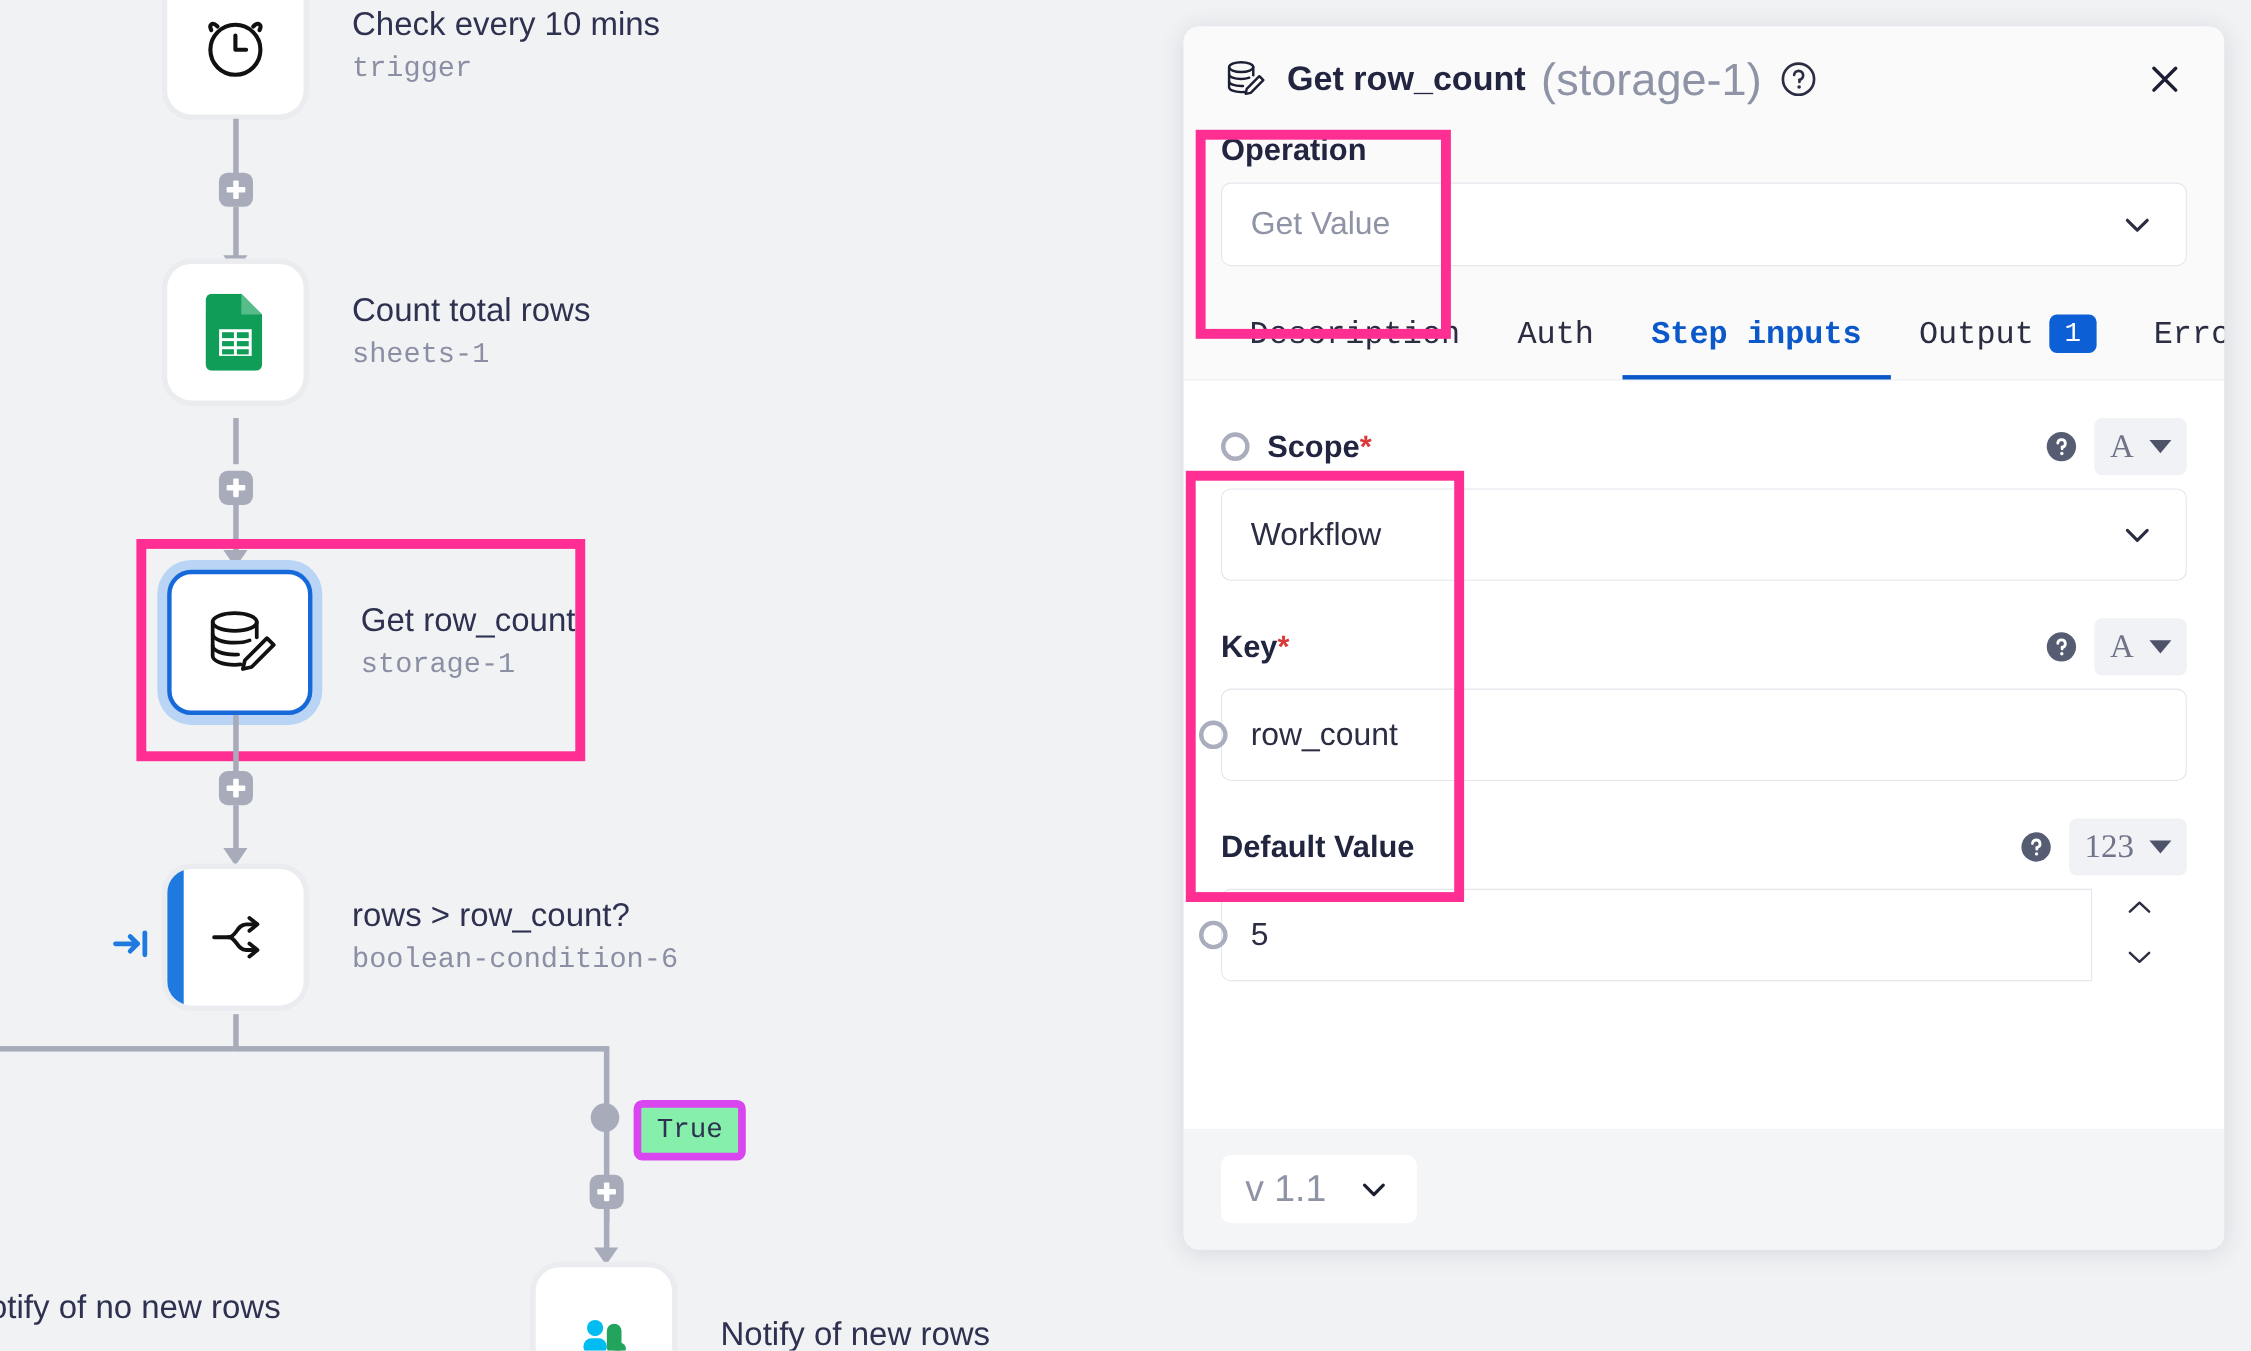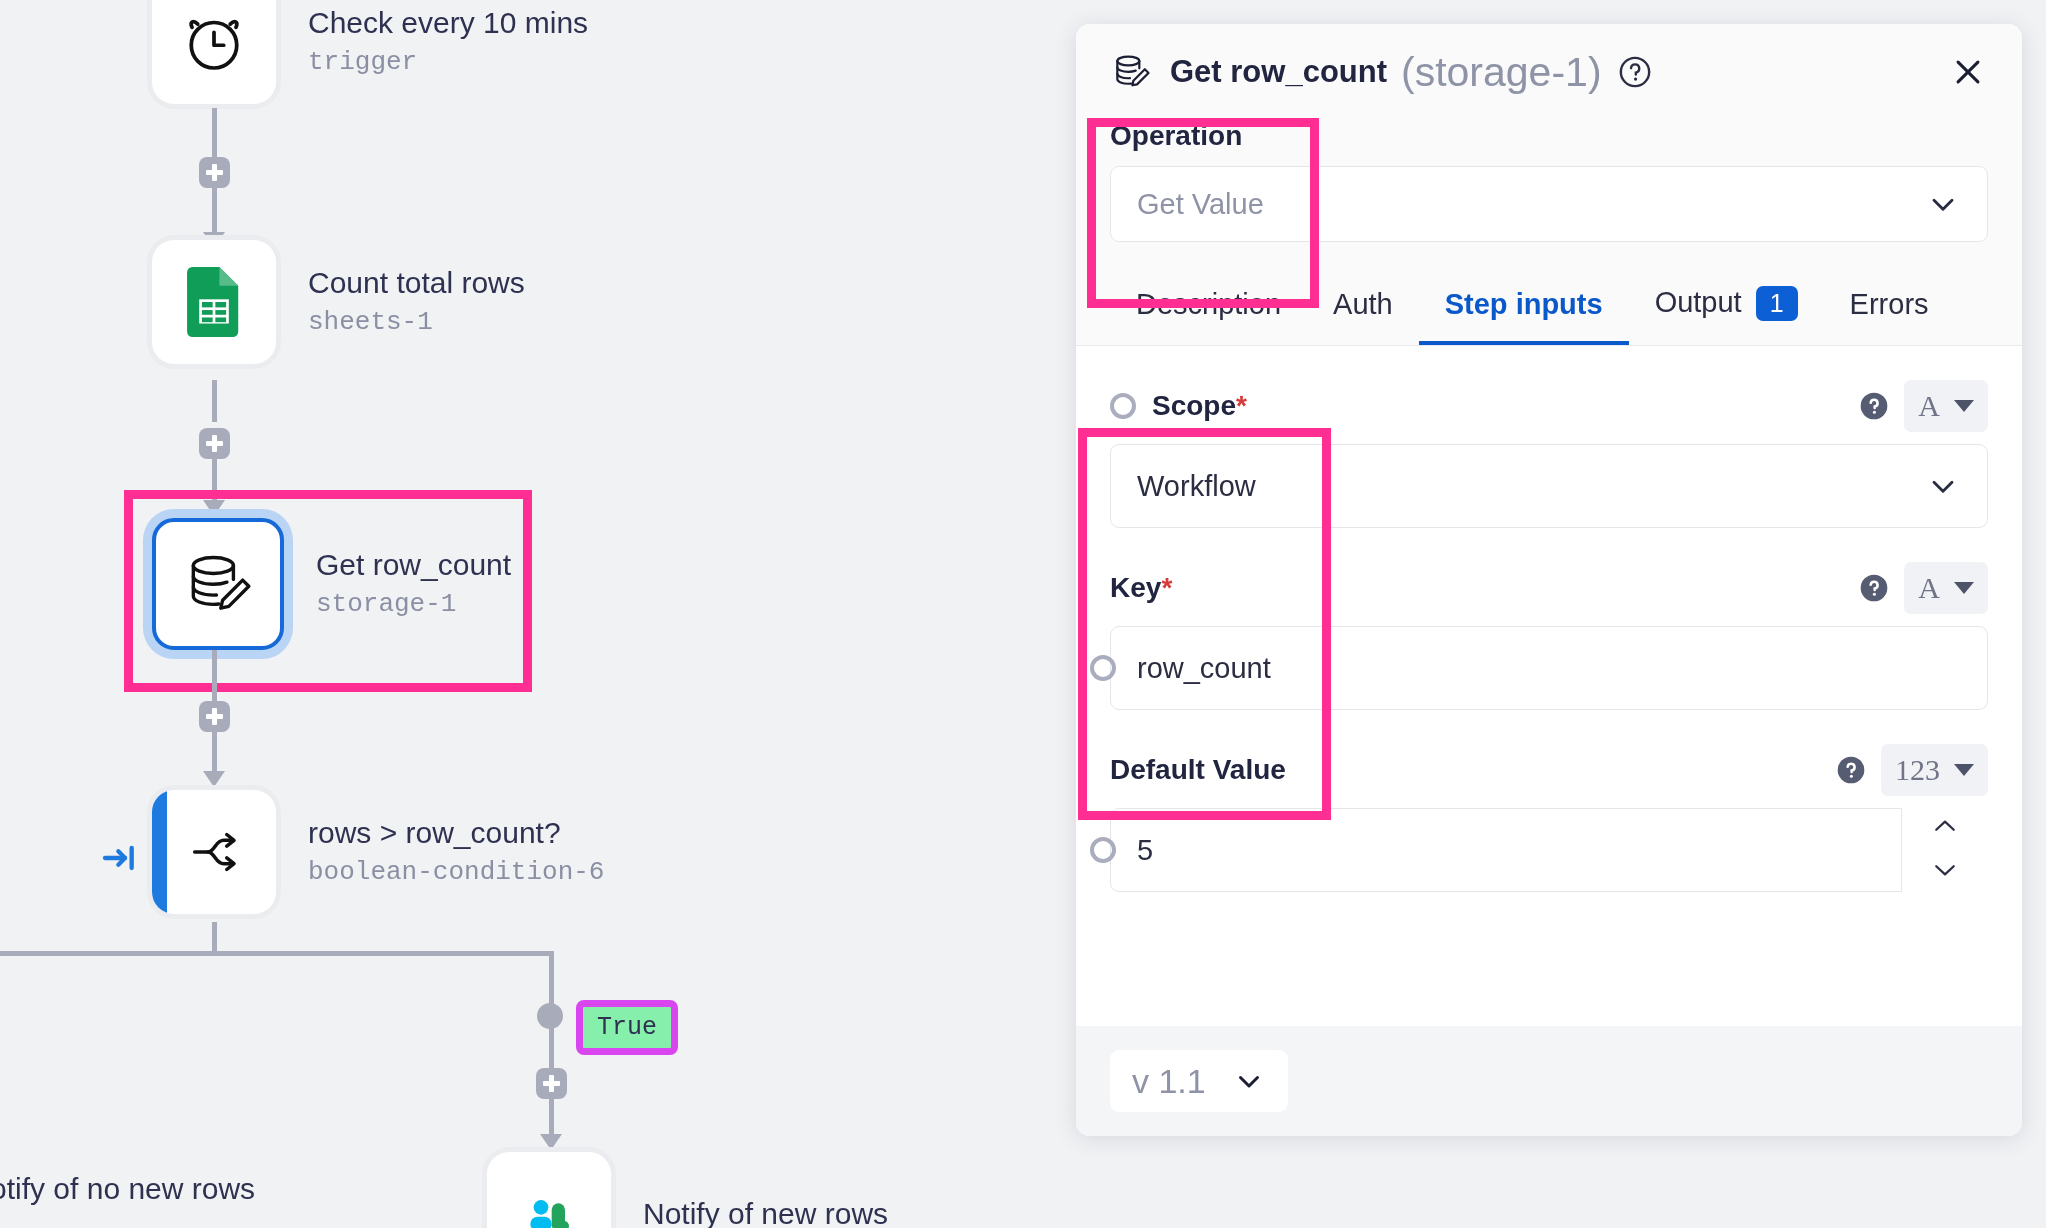--- a/index.html
+++ b/index.html
@@ -17,21 +17,21 @@
     box-shadow:0 0 0 5px #ebecef;
     display:flex;align-items:center;justify-content:center;position:relative;overflow:hidden;
     flex:none;
   }
   .node-box.selected{
     border:4px solid #1669d8;box-shadow:0 0 0 9px #b9d4f5;background:#fff;
   }
   .node-box.hasbar::before{
     content:"";position:absolute;left:0;top:0;bottom:0;width:15px;background:#1f7ae0;
   }
-  .node-text{margin-left:32px;}
+  .node-text{margin-left:44px;}
   .node-title{font-size:30px;font-weight:400;color:#2e3150;line-height:1.25;white-space:nowrap;}
   .node-sub{font-size:26px;color:#8a8fa3;font-family:"Liberation Mono", monospace;line-height:1.3;margin-top:4px;white-space:nowrap;}
 
   .pinkbox{position:absolute;border:9px solid #ff2e93;box-sizing:border-box;pointer-events:none;}
 
   .edge{position:absolute;background:#a7abba;}
   .v-edge{width:5px;}
   .h-edge{height:5px;}
   .arrowhead{position:absolute;width:0;height:0;border-left:11px solid transparent;border-right:11px solid transparent;border-top:16px solid #a7abba;}
   .plusbtn{
@@ -68,21 +68,21 @@
   .sel{
     margin-top:14px;height:76px;background:#fff;border:1px solid #e4e6eb;border-radius:9px;
     display:flex;align-items:center;padding:0 26px;box-sizing:border-box;cursor:pointer;
   }
   .sel .val{font-size:29px;color:#8e93a6;}
   .sel .chev{margin-left:auto;}
 
   .tabs{display:flex;align-items:flex-end;gap:0;background:#fafafb;padding:0 34px;border-bottom:1px solid #e9eaee;flex:none;}
   .tab{
     font-size:29px;color:#2b2d42;padding:18px 26px 20px 26px;cursor:pointer;
-    border-bottom:4px solid transparent;display:flex;align-items:flex-start;gap:14px;white-space:nowrap;
+    border-bottom:4px solid transparent;display:flex;align-items:flex-end;gap:14px;white-space:nowrap;font-family:Liberation Mono, monospace;
   }
   .tab.active{color:#0a58ca;font-weight:700;border-bottom-color:#0a58ca;}
   .badge{background:#0d5fd6;color:#fff;border-radius:7px;font-size:25px;font-weight:400;padding:3px 14px;}
 
   .body{flex:1;padding:34px;position:relative;overflow:hidden;box-sizing:border-box;background:#fff;}
   .row{position:relative;}
   .row + .row{margin-top:34px;}
   .row-head{display:flex;align-items:center;height:52px;}
   .ring{width:26px;height:26px;border-radius:50%;border:4px solid #a9adbd;box-sizing:border-box;margin-right:16px;flex:none;}
   .row-head .tools{margin-left:auto;display:flex;align-items:center;gap:14px;}

